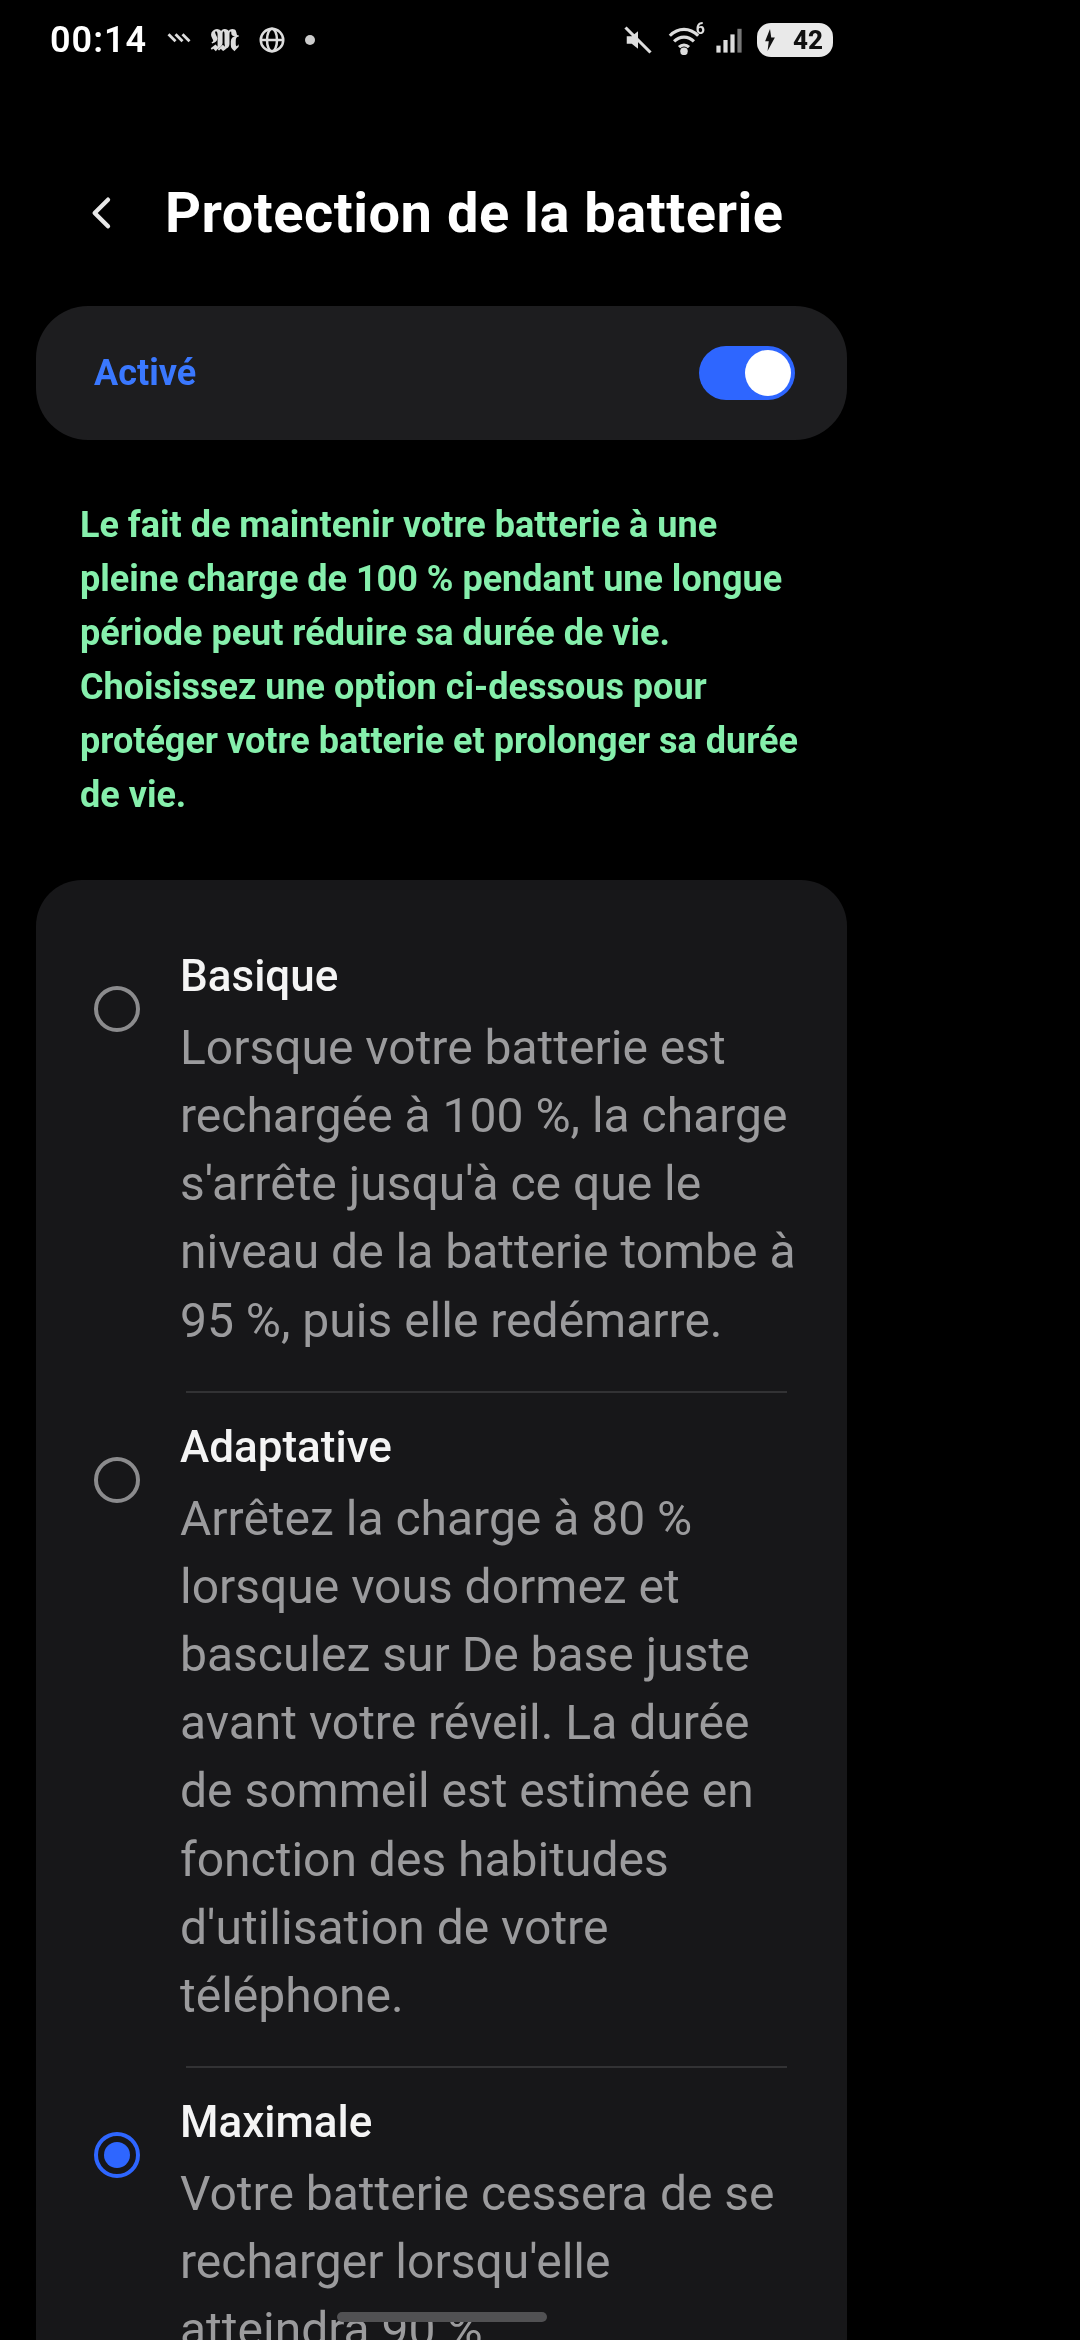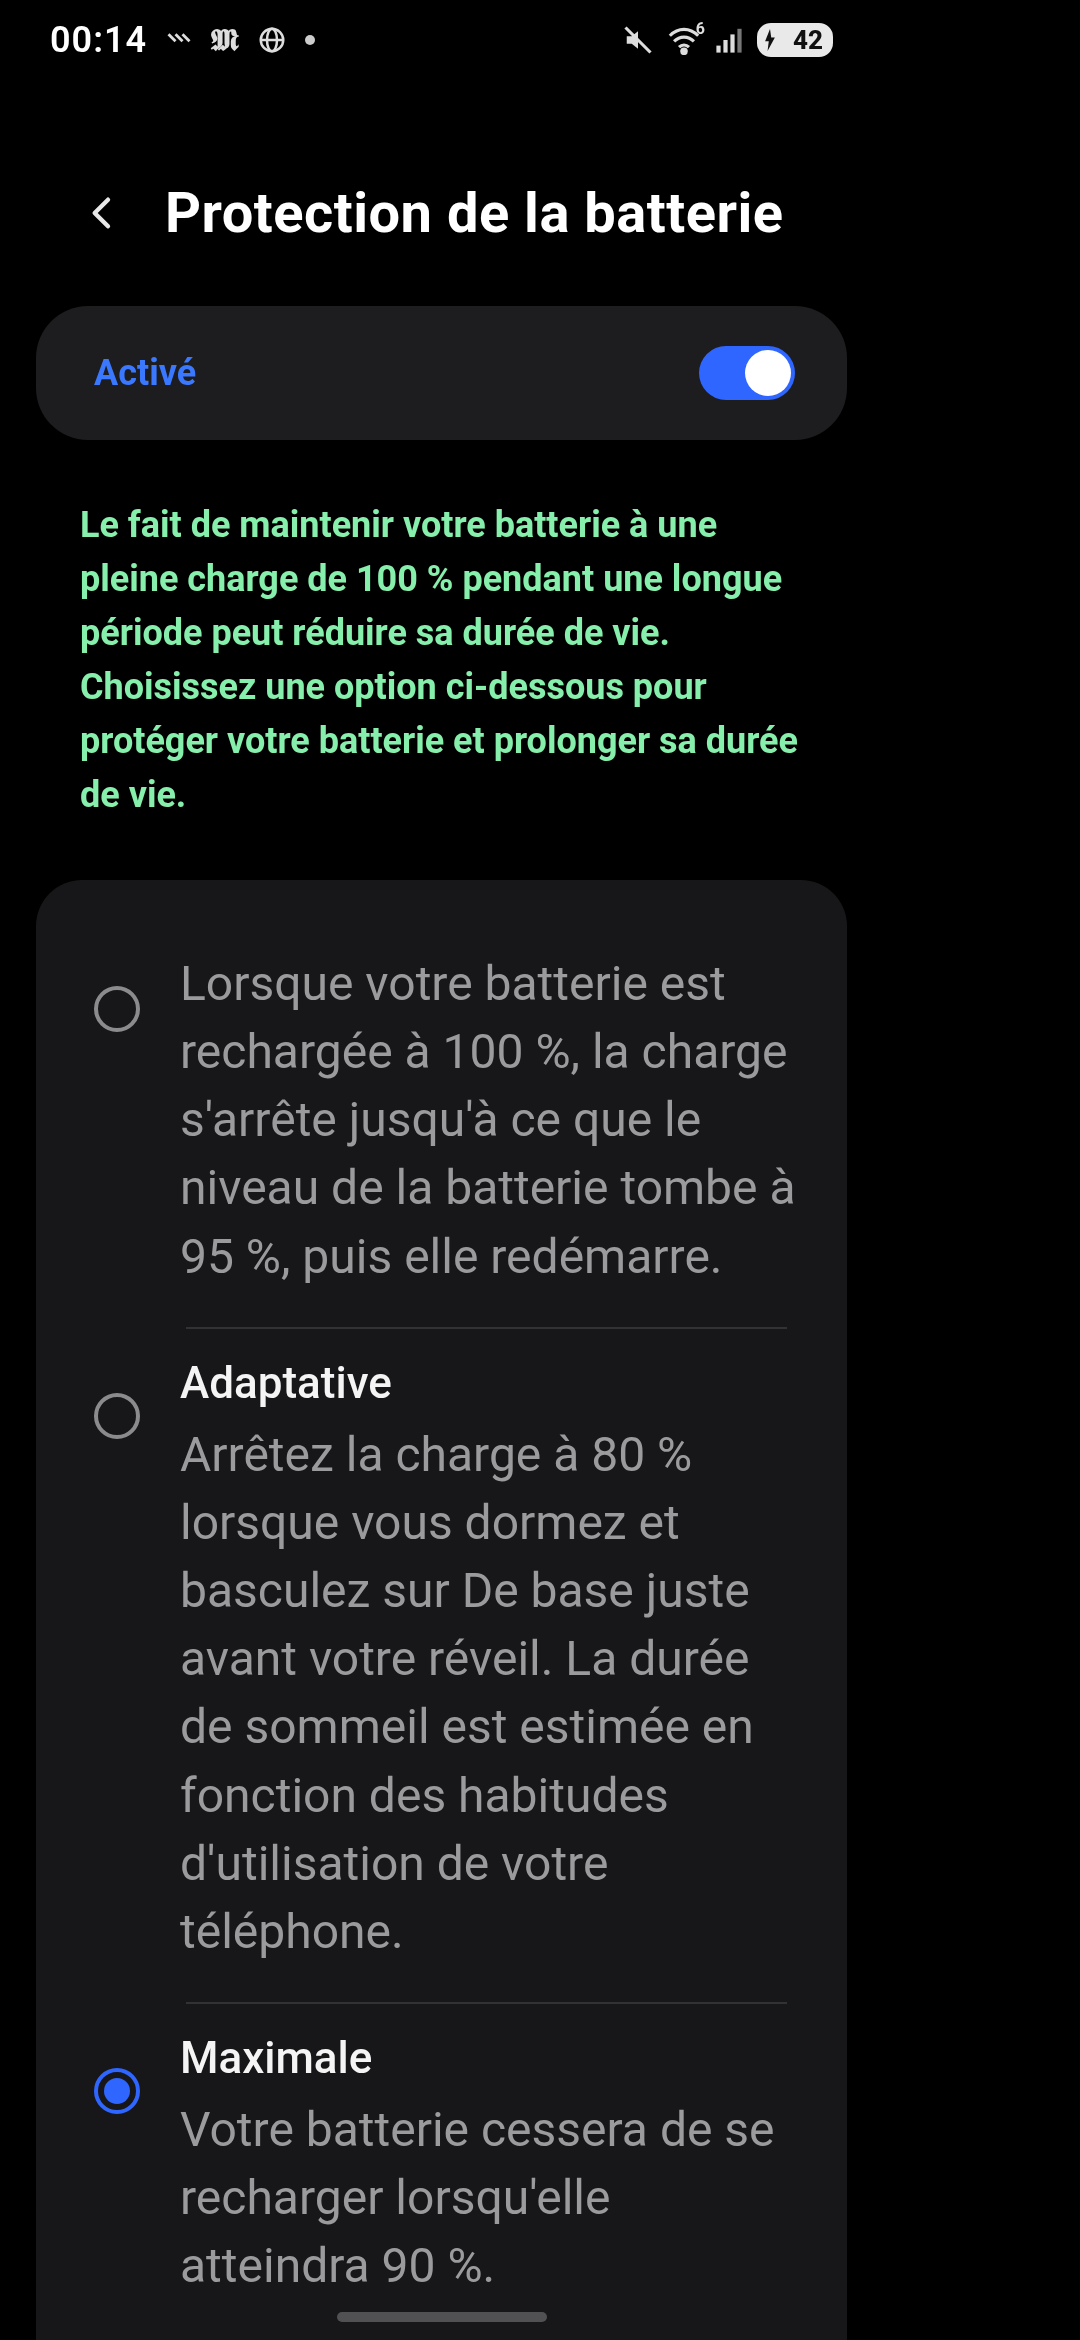--- a/index.html
+++ b/index.html
@@ -145,20 +145,21 @@
     </div>
   </div>
 
   <p class="description">Le fait de maintenir votre batterie à une pleine charge de 100 % pendant une longue période peut réduire sa durée de vie. Choisissez une option ci-dessous pour protéger votre batterie et prolonger sa durée de vie.</p>
 
   <div class="options-card">
 
     <div class="option">
       <div class="radio"></div>
       <div class="opt-body">
+        <div class="opt-title">Basique</div>
         <div class="opt-desc">Lorsque votre batterie est rechargée à 100 %, la charge s'arrête jusqu'à ce que le niveau de la batterie tombe à 95 %, puis elle redémarre.</div>
       </div>
     </div>
     <div class="divider"></div>
 
     <div class="option">
       <div class="radio"></div>
       <div class="opt-body">
         <div class="opt-title">Adaptative</div>
         <div class="opt-desc">Arrêtez la charge à 80 % lorsque vous dormez et basculez sur De base juste avant votre réveil. La durée de sommeil est estimée en fonction des habitudes d'utilisation de votre téléphone.</div>

